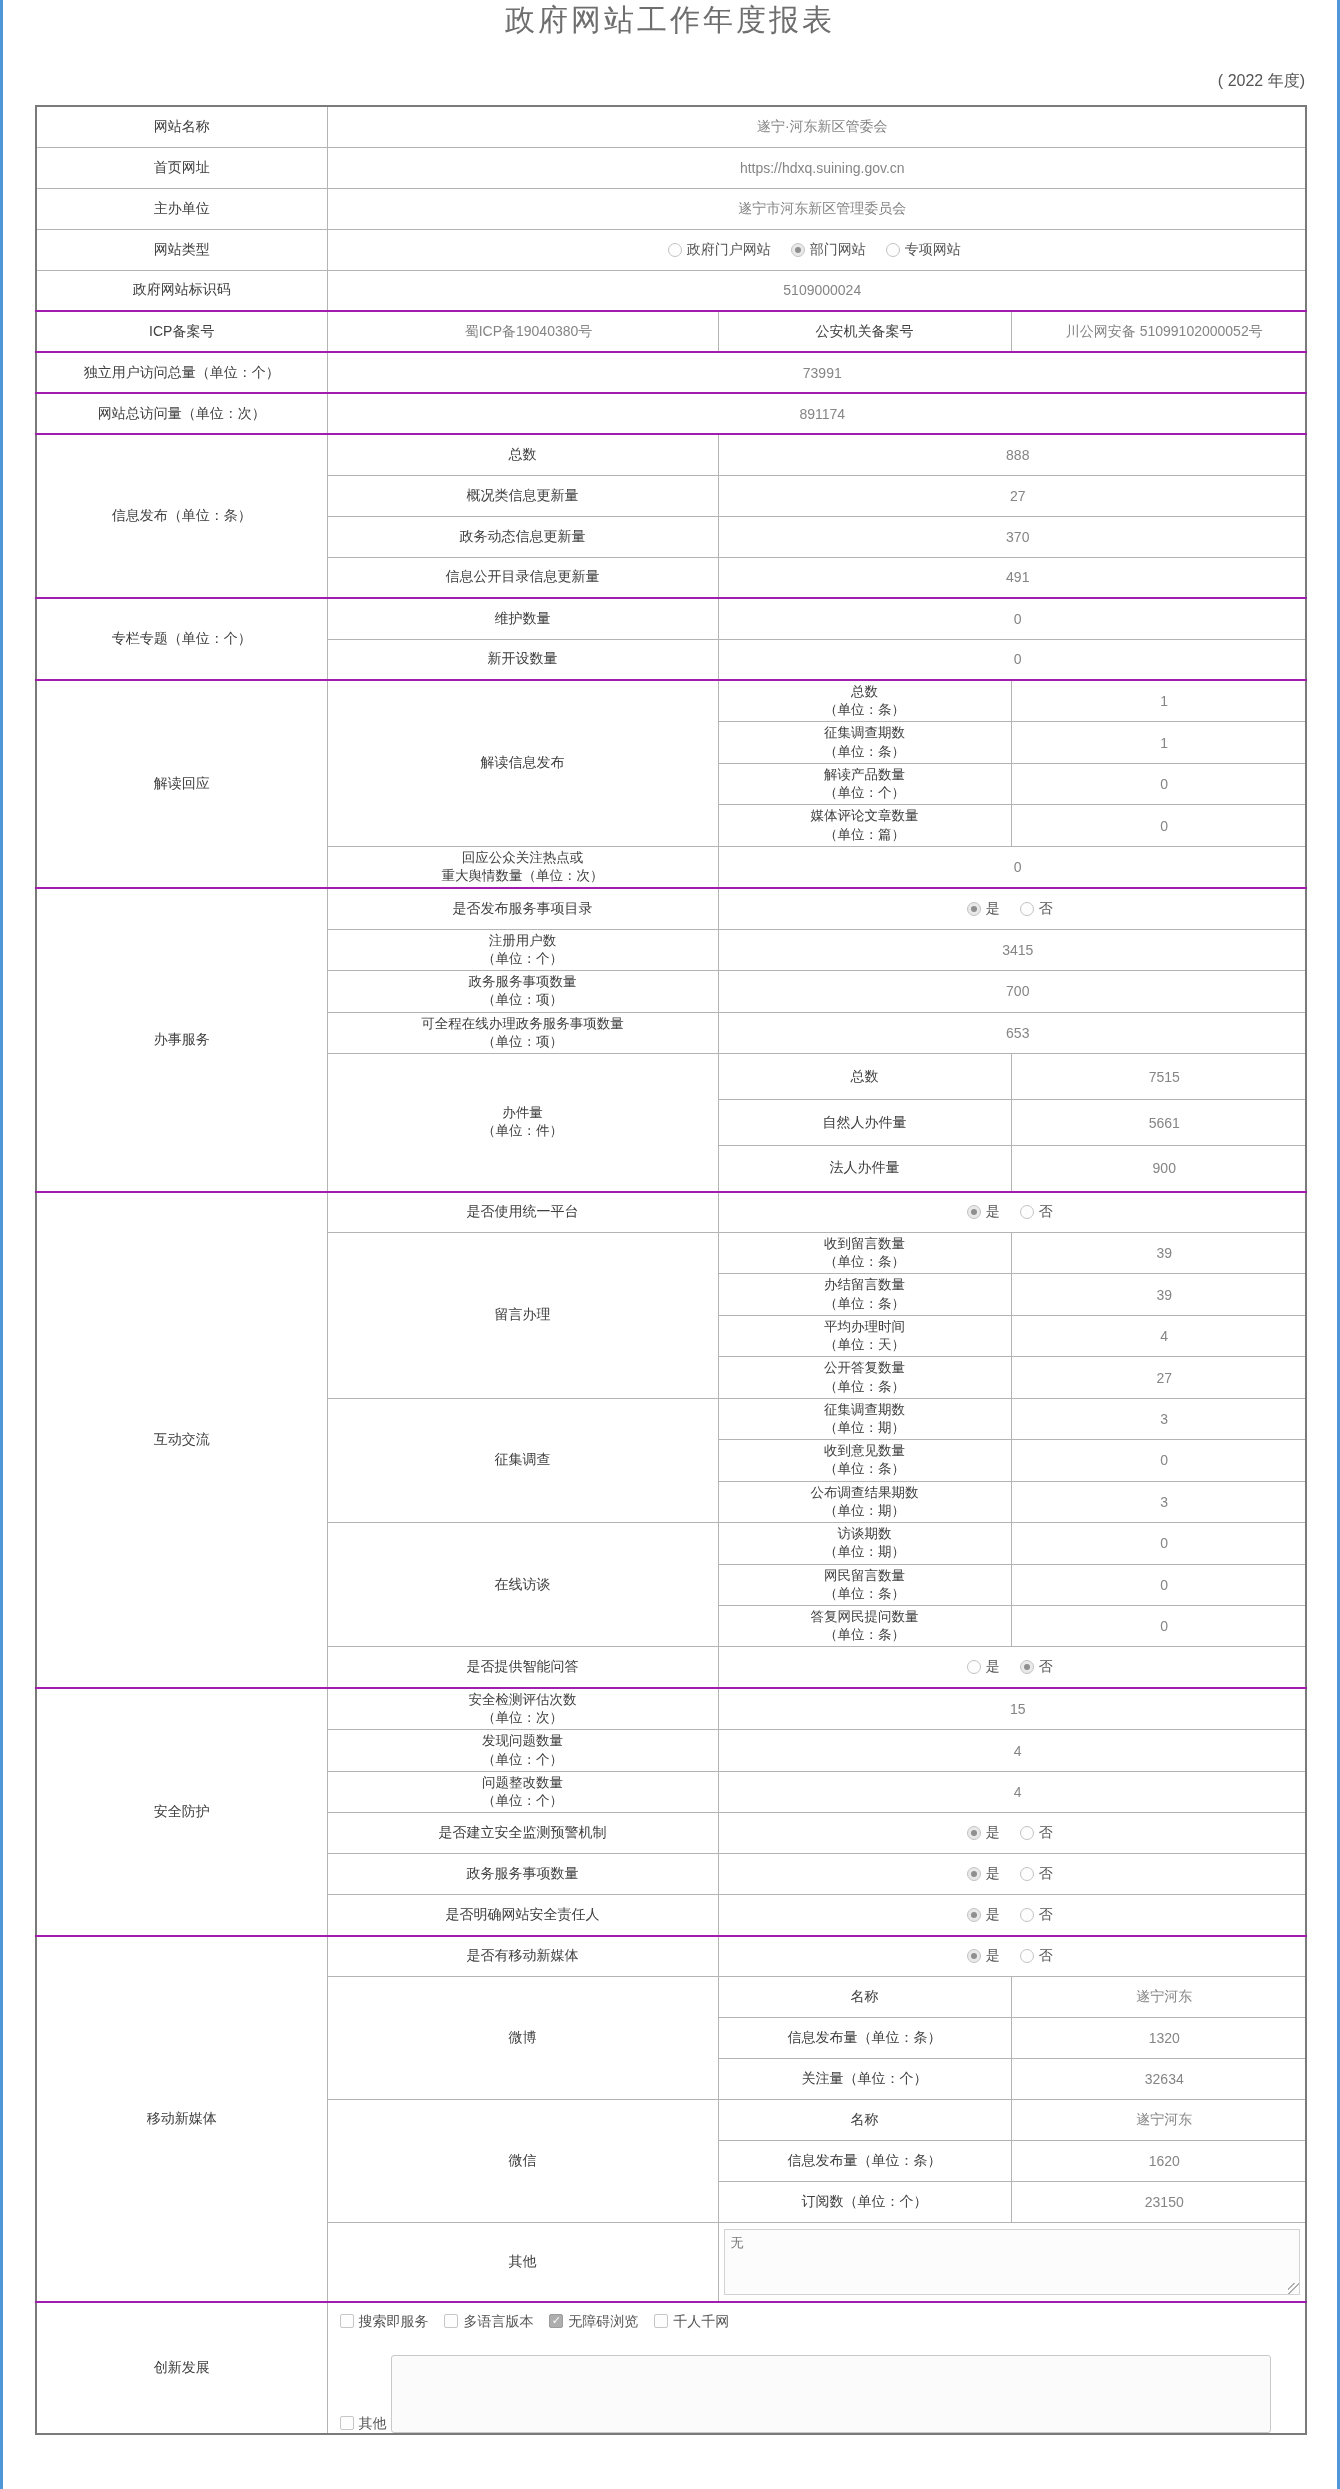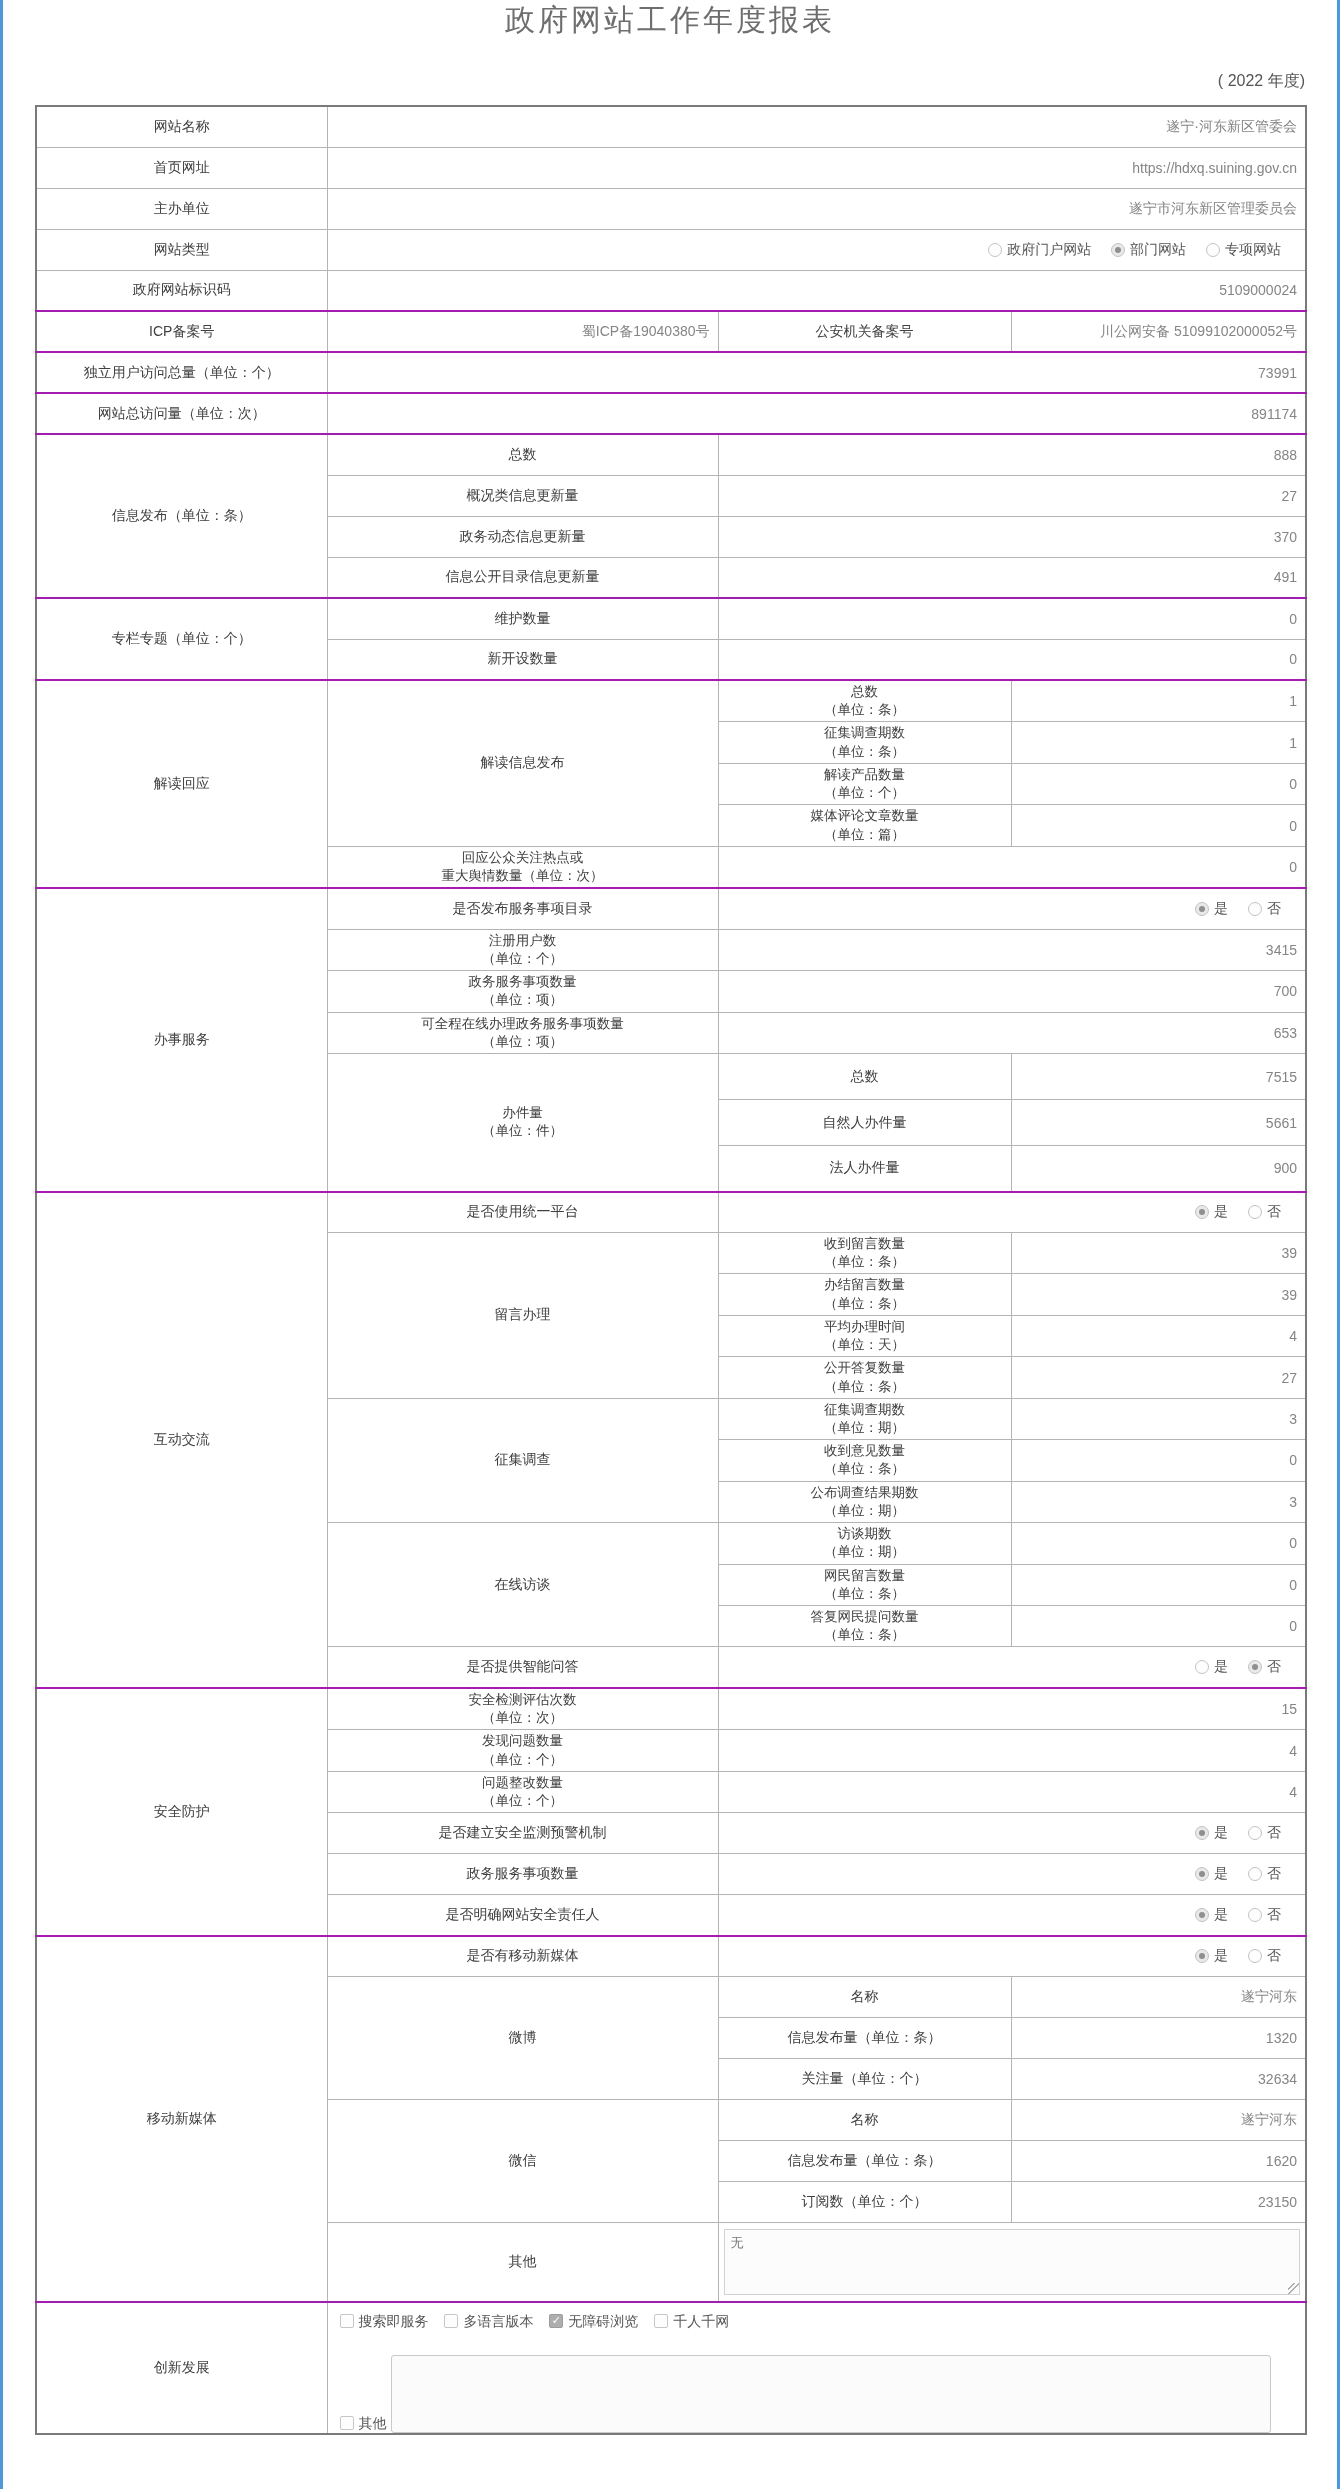--- a/index.html
+++ b/index.html
@@ -27,21 +27,21 @@
     border:2px solid #7a7a7a;
   }
   td{
     border:1px solid #b4b4b4;font-size:14px;color:#404040;text-align:center;
     vertical-align:middle;padding:2px 8px;overflow:hidden;
   }
   tr{height:41px}
   tr.h46{height:46px}
   tr.h76{height:76px}
   tr.sec>td{border-top:2px solid #a21caf}
-  td.val{text-align:right;color:#858585;padding-left:20px}
+  td.val{text-align:center;color:#858585;padding-left:20px}
   td.two,.two{white-space:pre-line;line-height:1.35;font-size:13.5px}
   td.seccell{color:#404040}
   .opt{margin-right:16px;color:#555;white-space:nowrap}
   .rad{
     display:inline-block;width:14px;height:14px;border-radius:50%;
     border:1px solid #c2c2c2;background:#fdfdfd;vertical-align:-3px;margin-right:5px;
     box-sizing:border-box;position:relative;
   }
   .rad.sel{background:#e9e9e9}
   .rad.sel::after{

